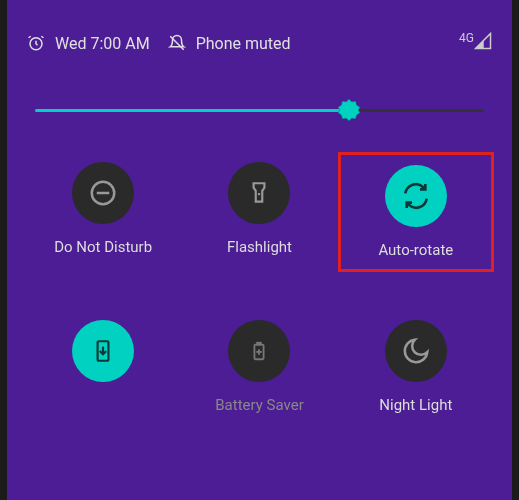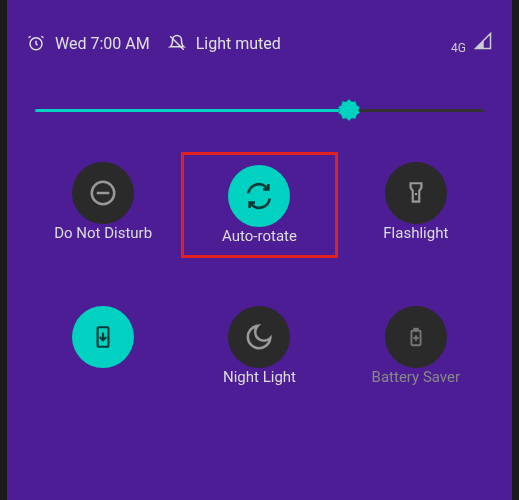--- a/index.html
+++ b/index.html
@@ -23,21 +23,21 @@
     .status-bar {
       display: flex;
       align-items: center;
       padding: 32px 20px 0 20px;
       font-size: 16px;
       color: #e0e0e0;
     }
     .alarm-icon { margin-right: 10px; display:inline-flex; }
     .status-time { margin-right: 18px; }
     .mute-icon { margin-right: 10px; display:inline-flex; }
-    .status-right { margin-left: auto; display: flex; align-items: flex-end; gap: 8px; }
+    .status-right { margin-left: auto; display: flex; align-items: flex-start; }
     .network-label { font-size: 12px; color:#ccc; line-height:1;}
     .brightness {
       position: relative;
       margin: 44px 28px 0 28px;
       height: 24px;
       display:flex;
       align-items:center;
     }
     .brightness-track {
       position: absolute;
@@ -64,20 +64,21 @@
     .tiles {
       display: grid;
       grid-template-columns: repeat(3, 1fr);
       padding: 30px 18px 0 18px;
       row-gap: 38px;
     }
     .tile {
       display: flex;
       flex-direction: column;
       align-items: center;
+      gap: 14px;
       position: relative;
       padding: 10px 4px;
     }
     .tile-icon-wrap {
       width: 62px; height:62px;
       border-radius: 50%;
       display:flex; align-items:center; justify-content:center;
     }
     .inactive { background:#2a2a2a; }
     .active { background:#00d1c1; }
@@ -112,21 +113,21 @@
           <path d="M5 3l-3 2M19 3l3 2"></path>
       </svg>
     </span>
     <span class="status-time">Wed 7:00 AM</span>
     <span class="mute-icon">
       <svg width="18" height="18" viewBox="0 0 24 24" fill="none" stroke="#e0e0e0" stroke-width="2">
         <path d="M18 8a6 6 0 10-12 0c0 7-3 9-3 9h18s-3-2-3-9"></path>
           <path d="M3 3l18 18"></path>
       </svg>
     </span>
-    <span>Light muted</span>
+    <span>Phone muted</span>
     <span class="status-right">
       <span class="network-label">4G</span>
       <span>
         <svg width="18" height="18" viewBox="0 0 24 24">
             <path d="M2 22L22 2v20H2z" fill="none" stroke="#ccc" stroke-width="2"></path>
             <path d="M2 22L13 11v11H2z" fill="#ccc"></path>
           </svg>
       </span>
     </span>
   </div>
@@ -146,67 +147,67 @@
     <div class="tile">
       <div class="tile-icon-wrap inactive">
         <svg width="30" height="30" viewBox="0 0 24 24" fill="none" stroke="#999" stroke-width="2">
             <circle cx="12" cy="12" r="9"></circle>
             <line x1="7" y1="12" x2="17" y2="12"></line>
           </svg>
       </div>
       <span class="tile-label">Do Not Disturb</span>
     </div>
 
+    <div class="tile">
+      <div class="tile-icon-wrap inactive">
+        <svg width="26" height="30" viewBox="0 0 24 24" fill="none" stroke="#999" stroke-width="2">
+            <path d="M7 3h10v4l-2 3v10h-6V10L7 7V3z"></path>
+            <line x1="12" y1="12" x2="12" y2="14"></line>
+          </svg>
+      </div>
+      <span class="tile-label">Flashlight</span>
+    </div>
+
     <div class="tile highlight">
       <div class="tile-icon-wrap active">
         <svg width="32" height="32" viewBox="0 0 24 24" fill="none" stroke="#0a3a37" stroke-width="2">
             <path d="M4 10a8 8 0 0113-5l2 2"></path>
             <polyline points="19 3 19 7 15 7"></polyline>
             <path d="M20 14a8 8 0 01-13 5l-2-2"></path>
             <polyline points="5 21 5 17 9 17"></polyline>
           </svg>
       </div>
       <span class="tile-label">Auto-rotate</span>
     </div>
 
     <div class="tile">
-      <div class="tile-icon-wrap inactive">
-        <svg width="26" height="30" viewBox="0 0 24 24" fill="none" stroke="#999" stroke-width="2">
-            <path d="M7 3h10v4l-2 3v10h-6V10L7 7V3z"></path>
-            <line x1="12" y1="12" x2="12" y2="14"></line>
-          </svg>
-      </div>
-      <span class="tile-label">Flashlight</span>
-    </div>
-
-    <div class="tile">
       <div class="tile-icon-wrap active">
         <svg width="26" height="30" viewBox="0 0 24 24" fill="none" stroke="#0a3a37" stroke-width="2">
             <rect x="7" y="3" width="10" height="18" rx="1"></rect>
             <path d="M12 8v6"></path>
             <polyline points="9 12 12 15 15 12"></polyline>
           </svg>
       </div>
     </div>
 
     <div class="tile">
       <div class="tile-icon-wrap inactive">
-        <svg width="30" height="30" viewBox="0 0 24 24" fill="none" stroke="#999" stroke-width="2">
-            <path d="M21 13A9 9 0 1111 3a7 7 0 0010 10z"></path>
-          </svg>
-      </div>
-      <span class="tile-label">Night Light</span>
-    </div>
-
-    <div class="tile">
-      <div class="tile-icon-wrap inactive">
         <svg width="22" height="30" viewBox="0 0 24 24" fill="none" stroke="#777" stroke-width="2">
             <rect x="7" y="5" width="10" height="16" rx="1"></rect>
             <rect x="10" y="3" width="4" height="2"></rect>
             <line x1="12" y1="10" x2="12" y2="16"></line>
             <line x1="9" y1="13" x2="15" y2="13"></line>
           </svg>
       </div>
       <span class="tile-label dim">Battery Saver</span>
     </div>
 
+    <div class="tile">
+      <div class="tile-icon-wrap inactive">
+        <svg width="30" height="30" viewBox="0 0 24 24" fill="none" stroke="#999" stroke-width="2">
+            <path d="M21 13A9 9 0 1111 3a7 7 0 0010 10z"></path>
+          </svg>
+      </div>
+      <span class="tile-label">Night Light</span>
+    </div>
+
   </div>
 </div>
 
 </body></html>

